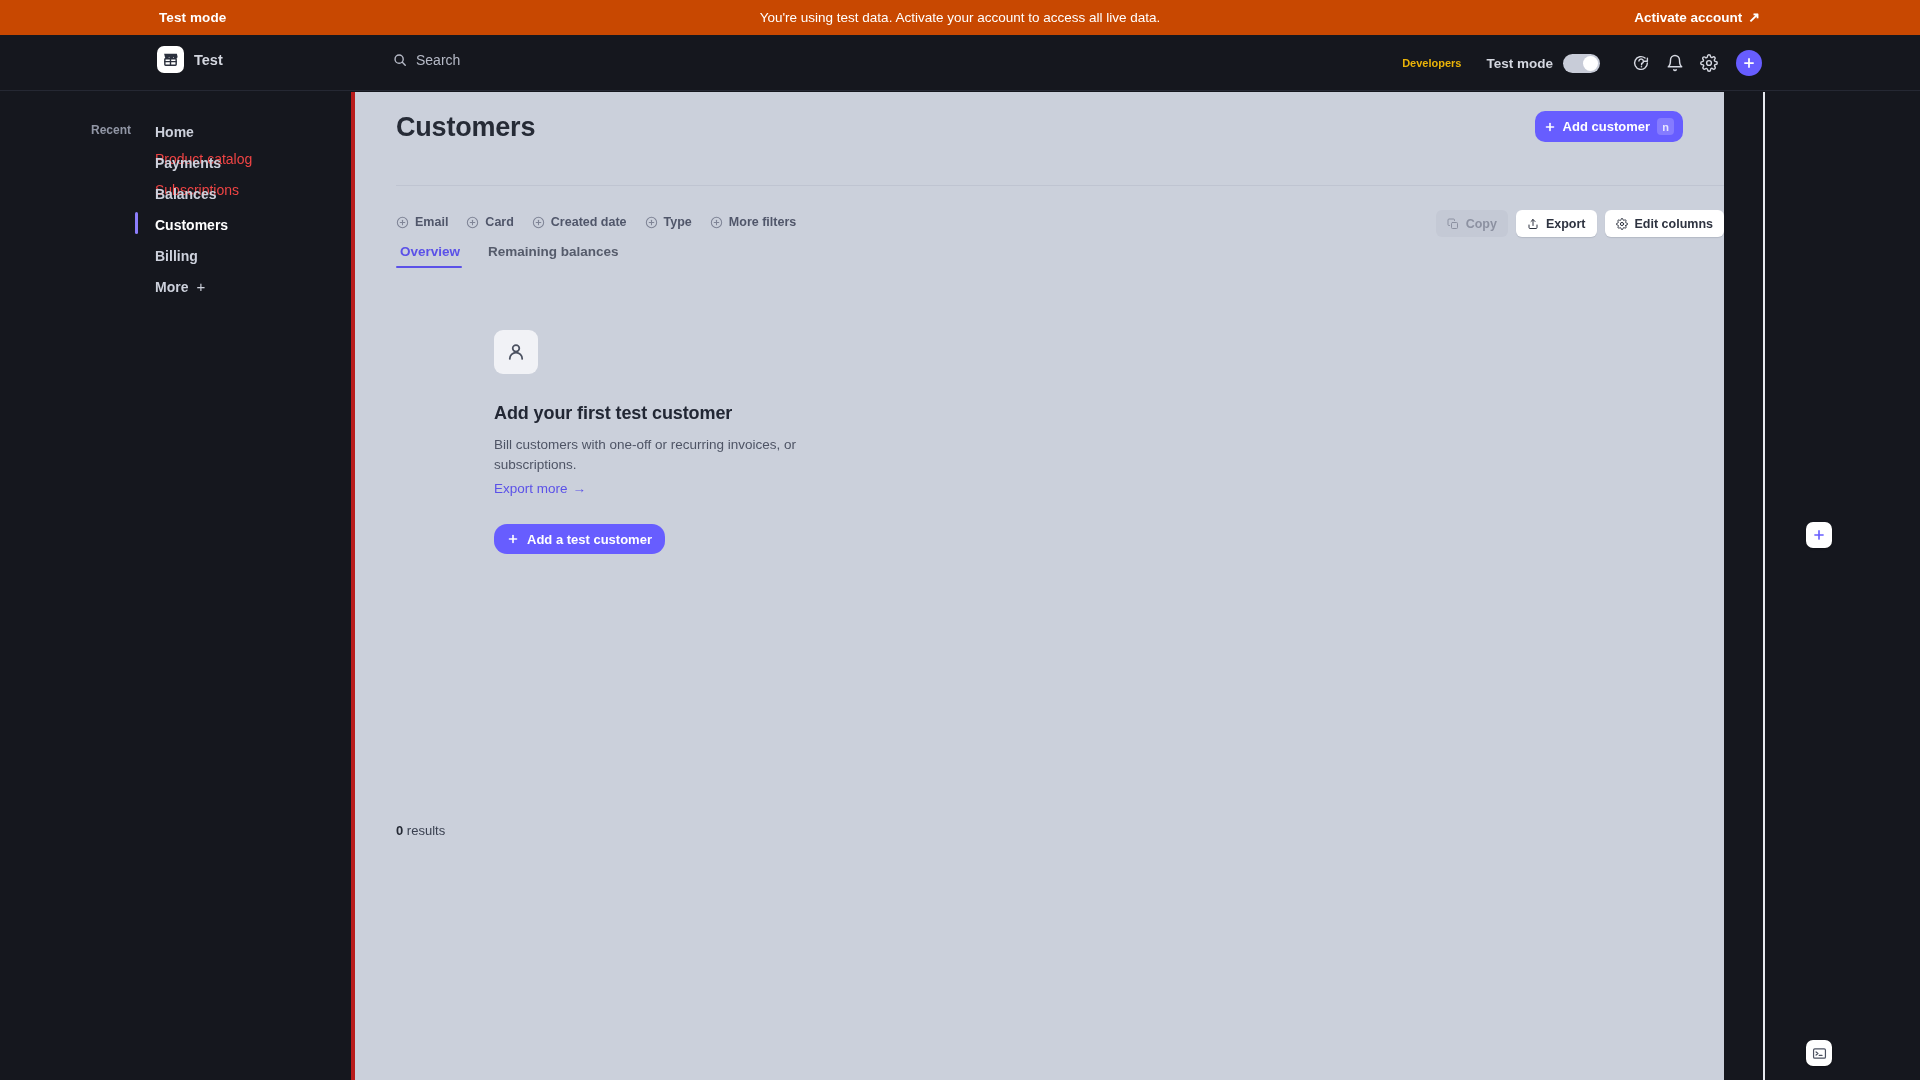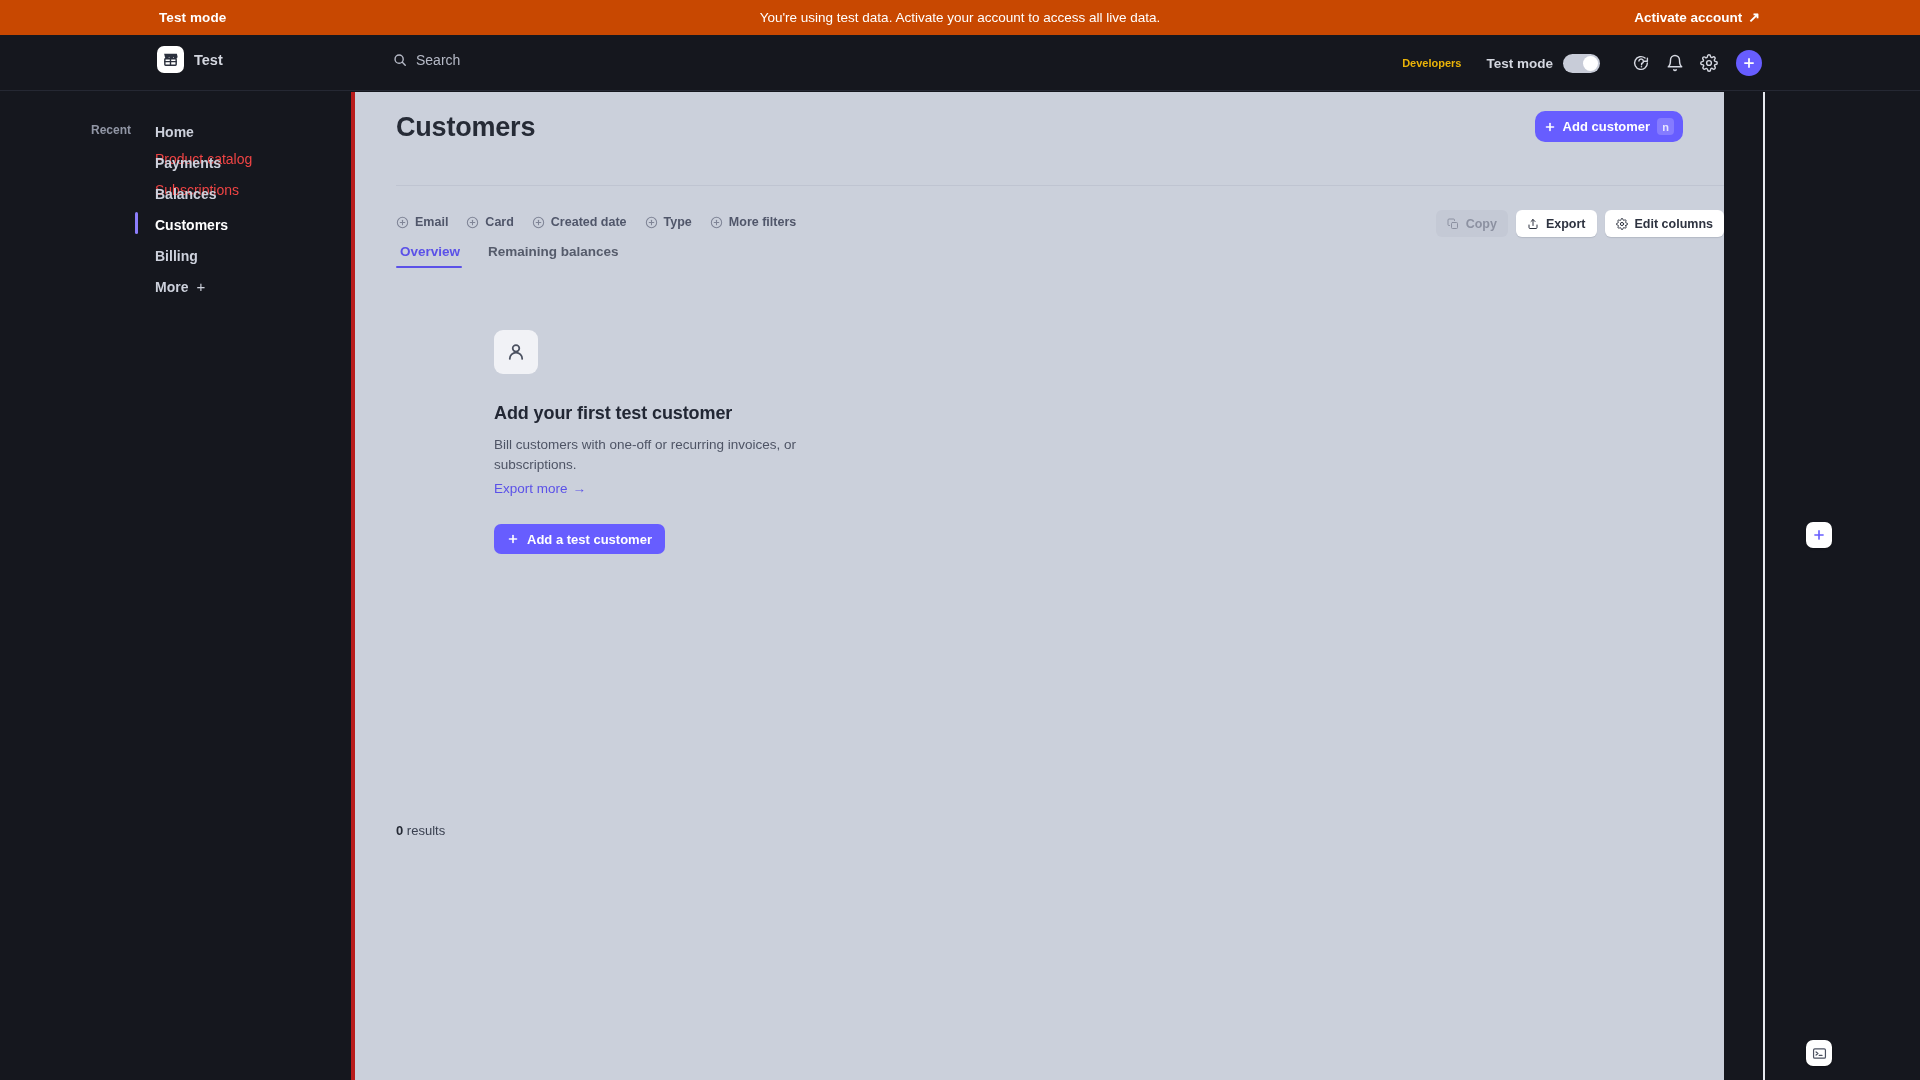--- a/index.html
+++ b/index.html
@@ -358,21 +358,21 @@
     font-weight: normal;
     cursor: pointer;
     display: inline-flex;
     align-items: center;
     gap: 5px;
   }
   .empty-btn {
     margin-top: 27px;
     height: 30px;
     background: #675dff;
-    border-radius: 7px;
+    border-radius: 13px;
     display: inline-flex;
     align-items: center;
     gap: 8px;
     padding: 0 13px;
     color: #ffffff;
     font-size: 13px;
     font-weight: bold;
     cursor: pointer;
     border: none;
   }

